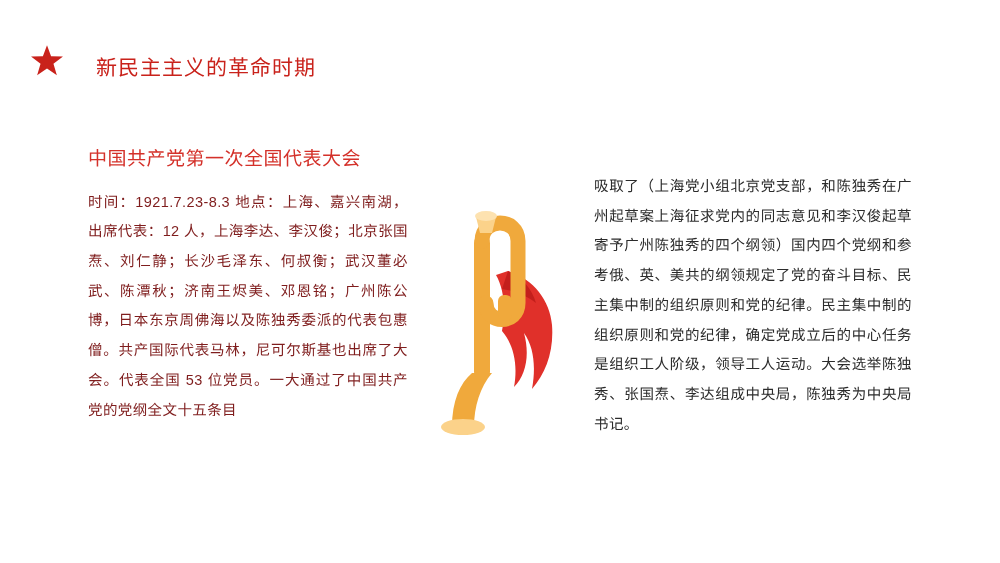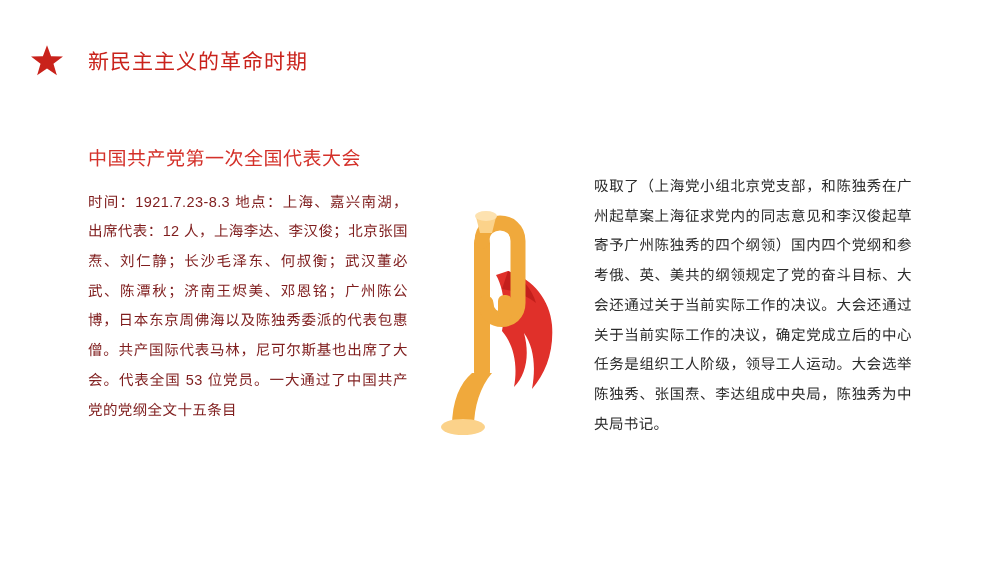--- a/index.html
+++ b/index.html
@@ -20,22 +20,22 @@
     height: 563px;
     background: #ffffff;
   }
 
   
   .header {
     position: absolute;
     left: 30px;
     top: 44px;
     display: flex;
-    align-items: center;
-    gap: 24px;
+    align-items: flex-end;
+    gap: 32px;
   }
   .star-icon {
     width: 34px;
     height: 34px;
     display: block;
     flex: 0 0 auto;
   }
   .header-title {
     font-size: 21px;
     color: #c9221b;
@@ -129,16 +129,16 @@
       <path d="M82 66 C 82 42, 118 42, 118 66 L 118 128 C 118 150, 86 150, 86 128" fill="none" stroke="#f0a93c" stroke-width="15" stroke-linecap="round"></path>
 
       <path d="M76 42 L 96 42 L 92 58 L 80 58 Z" fill="#fbd28a"></path>
       <ellipse cx="86" cy="41" rx="11" ry="5" fill="#fde2b0"></ellipse>
 
       <rect x="98" y="120" width="14" height="26" rx="6" fill="#f0a93c"></rect>
     </svg>
   </div>
 
   <div class="right-col">
-    <div class="right-body">吸取了（上海党小组北京党支部，和陈独秀在广州起草案上海征求党内的同志意见和李汉俊起草寄予广州陈独秀的四个纲领）国内四个党纲和参考俄、英、美共的纲领规定了党的奋斗目标、大会还通过关于当前实际工作的决议。大会还通过关于当前实际工作的决议，确定党成立后的中心任务是组织工人阶级，领导工人运动。大会选举陈独秀、张国焘、李达组成中央局，陈独秀为中央局书记。</div>
+    <div class="right-body">吸取了（上海党小组北京党支部，和陈独秀在广州起草案上海征求党内的同志意见和李汉俊起草寄予广州陈独秀的四个纲领）国内四个党纲和参考俄、英、美共的纲领规定了党的奋斗目标、民主集中制的组织原则和党的纪律。民主集中制的组织原则和党的纪律，确定党成立后的中心任务是组织工人阶级，领导工人运动。大会选举陈独秀、张国焘、李达组成中央局，陈独秀为中央局书记。</div>
   </div>
 
 </div>
 
 </body></html>

